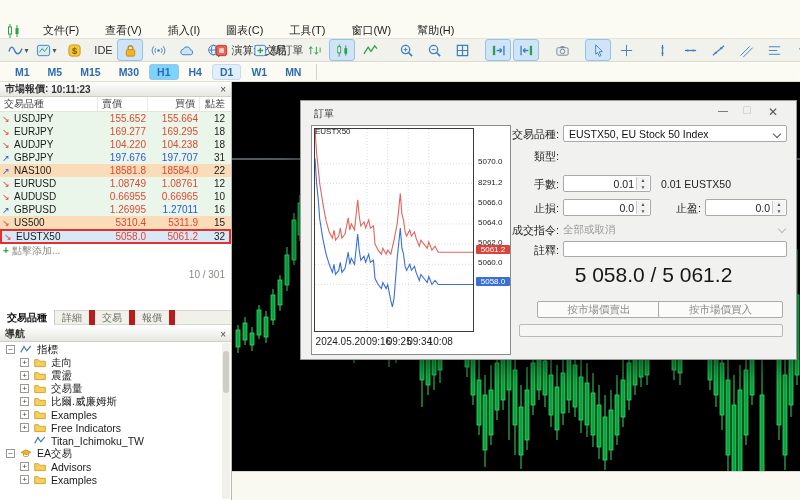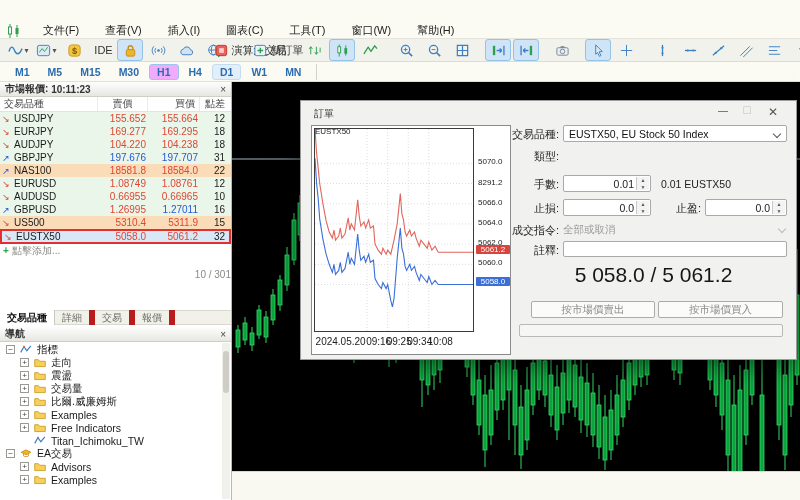--- a/index.html
+++ b/index.html
@@ -12,45 +12,45 @@
   #menubar .mitem{padding:1px 13px;cursor:default;}
   #toolbar{position:absolute;left:0;top:38px;width:800px;height:24px;background:#f2f2ec;border-top:1px solid #e4e4dc;border-bottom:1px solid #dcdcd2;display:flex;align-items:center;padding-left:4px;box-sizing:border-box;}
   .tbtn{height:20px;min-width:20px;display:flex;align-items:center;justify-content:center;border:1px solid transparent;border-radius:3px;margin:0 1px;padding:0 2px;font-size:11px;color:#333;}
   .tbtn svg{width:15px;height:15px;display:block;}
   .tbtn.active{background:#cfe4f7;border-color:#94c3e8;}
   .tbtn .tlabel{margin-left:3px;white-space:nowrap;}
   .tbtn .caret{font-size:8px;color:#555;margin-left:2px;}
   .tsep{width:1px;height:16px;background:#d2d2c8;margin:0 4px;}
   #tfbar{position:absolute;left:0;top:62px;width:800px;height:20px;display:flex;align-items:center;padding-left:6px;border-bottom:1px solid #e0e0d8;box-sizing:border-box;}
   .tf{font-size:10.5px;font-weight:bold;color:#2b6cb0;padding:1px 7px;margin:0 1px;border:1px solid transparent;border-radius:3px;}
-  .tf.active{background:#f0abfc;border-color:#9cc5e8;}
+  .tf.active{background:#7dd3fc;border-color:#9cc5e8;}
   .tf.focus{background:#e2eefa;border-color:#c3dcf2;}
   #tfsep{width:1px;height:16px;background:#d2d2c8;margin-left:6px;}
   
   #left-panel{position:absolute;left:0;top:82px;width:232px;height:418px;background:#fff;border-right:1px solid #b9b9b0;box-sizing:border-box;}
   .panel-header{position:absolute;left:0;width:231px;height:15px;background:linear-gradient(#fdfdfd,#e7e7e1);border-bottom:1px solid #cfcfc6;font-size:10px;font-weight:bold;color:#333;display:flex;align-items:center;padding:0 5px;box-sizing:border-box;}
   .panel-header .xbtn{margin-left:auto;font-size:10px;color:#444;font-weight:normal;}
   #mw-header{top:0;}
   #mw-cols{position:absolute;top:15px;left:0;width:231px;height:15px;font-size:10px;color:#444;display:flex;align-items:center;border-bottom:1px solid #e4e4de;box-sizing:border-box;}
   .mwc{box-sizing:border-box;padding:0 4px;border-right:1px solid #eceae2;}
-  .c-sym{width:98px;} .c-bid{width:50px;text-align:center;} .c-ask{width:52px;text-align:right;} .c-spr{width:29px;text-align:right;border-right:none;}
+  .c-sym{width:98px;} .c-bid{width:50px;text-align:left;} .c-ask{width:52px;text-align:right;} .c-spr{width:29px;text-align:right;border-right:none;}
   #mw-rows{position:absolute;top:30px;left:0;width:231px;}
   .mwrow{height:13px;display:flex;align-items:center;font-size:10px;box-sizing:border-box;}
   .mwrow.green{background:#eaf6ea;} .mwrow.orange{background:#fbdcb8;}
   .mwrow.selected{background:#d9e8f7;border:2px solid #e03030;height:15px;}
   .mwrow .arr{width:12px;text-align:center;font-size:9px;}
   .mwrow .sym{width:86px;padding-left:2px;color:#1a1a1a;}
   .mwrow.selected .sym{width:84px;}
   .mwrow .bid{width:50px;text-align:right;padding-right:4px;box-sizing:border-box;}
   .mwrow .ask{width:52px;text-align:right;padding-right:4px;box-sizing:border-box;}
   .mwrow .spr{width:27px;text-align:right;padding-right:4px;box-sizing:border-box;color:#222;}
   .red{color:#dd4733;} .blue{color:#2757d6;}
   #mw-add{position:absolute;top:162px;left:0;width:231px;height:13px;display:flex;align-items:center;font-size:10px;color:#8a8a84;}
   #mw-add .plus{color:#2e9e4f;font-weight:bold;width:12px;text-align:center;}
-  #mw-add .count{margin-left:auto;margin-top:47px;}
+  #mw-add .count{margin-left:auto;padding-right:6px;margin-top:47px;}
   #mw-tabs{position:absolute;top:228px;left:0;width:231px;height:15px;background:#f1f1ea;border-top:1px solid #d8d8d0;border-bottom:1px solid #d8d8d0;display:flex;align-items:center;font-size:10px;color:#6d6d68;box-sizing:border-box;}
   .mwtab{padding:0 7px;height:15px;display:flex;align-items:center;border-right:6px solid #b91c1c;}
   .mwtab.active{background:#fff;color:#111;font-weight:bold;border-right:1px solid #c9c9c0;}
   #nav-header{top:245px;}
   #nav-tree{position:absolute;top:261px;left:0;width:222px;height:157px;overflow:hidden;}
   .tnode{height:13px;display:flex;align-items:center;font-size:10.5px;color:#1a1a1a;white-space:nowrap;}
   .tnode .exp{width:9px;height:9px;border:1px solid #9a9a94;background:#fff;font-size:8px;line-height:7px;text-align:center;color:#444;box-sizing:border-box;margin-right:4px;flex:none;}
   .tnode .noexp{width:9px;margin-right:4px;flex:none;}
   .tnode svg{width:14px;height:13px;margin-right:4px;flex:none;}
   #nav-scroll{position:absolute;top:261px;right:1px;width:8px;height:156px;background:#f1f1ec;}
@@ -79,21 +79,21 @@
   .chev{position:absolute;right:6px;top:5px;width:5px;height:5px;border-right:1.3px solid #555;border-bottom:1.3px solid #555;transform:rotate(45deg);}
   .dlg-spin{position:absolute;width:88px;height:17px;background:#fff;border:1px solid #a9a9a9;border-radius:2px;box-sizing:border-box;font-size:10.5px;}
   .dlg-spin .val{position:absolute;left:4px;right:16px;top:2px;text-align:right;}
   .spinbtns{position:absolute;right:1px;top:1px;bottom:1px;width:12px;display:flex;flex-direction:column;border-left:1px solid #c9c9c9;}
   .spinbtns div{flex:1;font-size:5px;line-height:6px;text-align:center;color:#555;background:#f3f3f3;}
   .dlg-hint{position:absolute;font-size:10.5px;color:#222;}
   .dlg-gray{position:absolute;font-size:10.5px;color:#9a9a98;}
   #dlg-comment{position:absolute;left:262px;top:140px;width:224px;height:16px;background:#fff;border:1px solid #a9a9a9;border-radius:2px;box-sizing:border-box;}
   #dlg-price{position:absolute;left:215px;top:162px;width:275px;text-align:center;font-size:21px;color:#161616;}
   .dlg-btn{position:absolute;top:200px;height:17px;background:#fbfbfa;border:1px solid #ababab;border-radius:2px;font-size:10.5px;color:#8b8b88;display:flex;align-items:center;justify-content:center;box-sizing:border-box;}
-  #btn-sell{left:230px;width:124px;} #btn-buy{left:357px;width:125px;}
+  #btn-sell{left:236px;width:124px;} #btn-buy{left:357px;width:125px;}
   #dlg-bar{position:absolute;left:218px;top:223px;width:264px;height:13px;background:#f6f6f4;border:1px solid #b9b9b6;border-radius:2px;box-sizing:border-box;}
 </style>
 </head>
 <body>
 
 <div id="window">
   <div id="menubar">
     <span class="applogo"><svg viewBox="0 0 16 16">
           <path d="M4 1 v14 M11 2 v12" stroke="#2e9e4f"></path>
           <rect x="2.5" y="4" width="3" height="7" fill="#fff" stroke="#2e9e4f"></rect>

